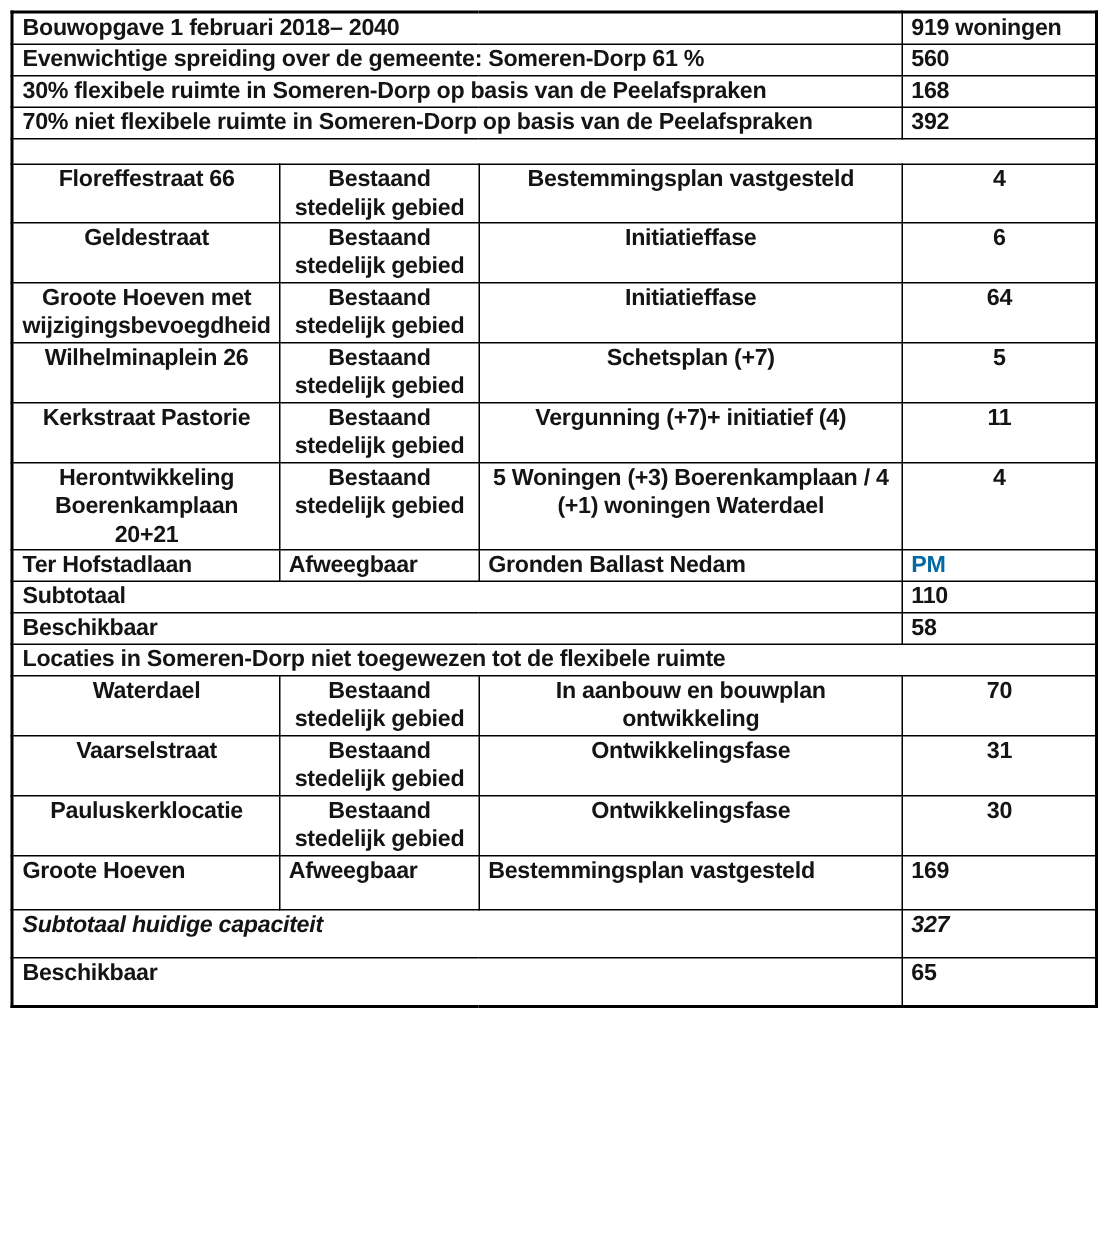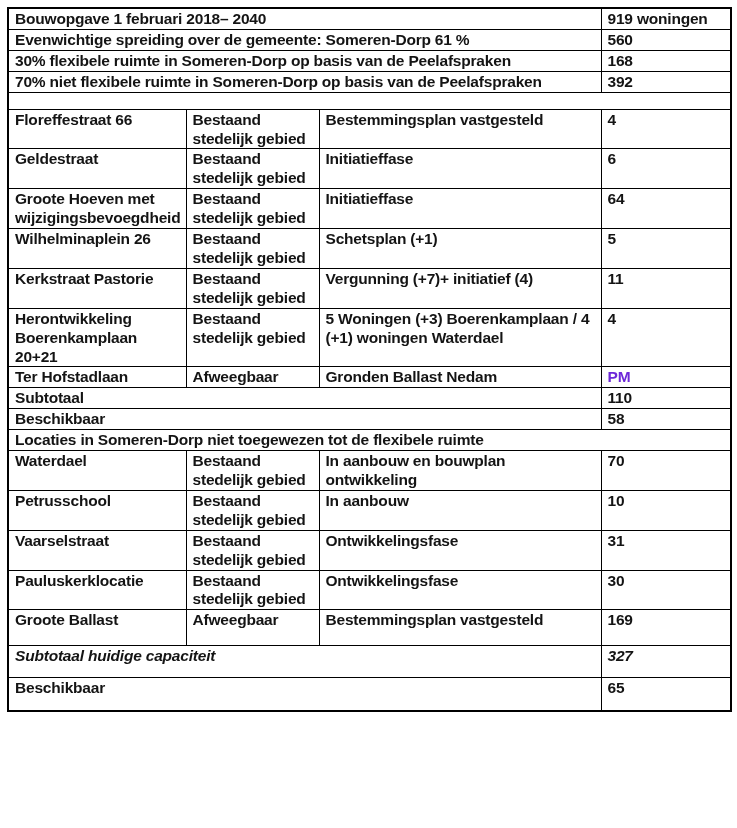--- a/index.html
+++ b/index.html
@@ -29,21 +29,21 @@
     font-weight: bold;
     letter-spacing: -0.2px;
     line-height: 1.22;
     color: #141414;
     overflow: hidden;
   }
   tr.h-title   { height: 21px; }
   tr.h-single  { height: 20px; }
   tr.h-empty   { height: 17px; }
   tr.h-section { height: 21px; }
-  tr.h-double  { height: 39px; }
+  tr.h-double  { height: 39px; text-align: center; }
   tr.h-last    { height: 36px; }
   tr.h-sub2    { height: 32px; font-style: italic; }
   tr.h-besch2  { height: 33px; }
 </style>
 </head>
 <body>
 
 <table class="doc">
   <colgroup>
     <col class="c1">
@@ -88,79 +88,73 @@
   </tr>
   <tr class="h-double">
     <td>Groote Hoeven met wijzigingsbevoegdheid</td>
     <td>Bestaand stedelijk gebied</td>
     <td>Initiatieffase</td>
     <td>64</td>
   </tr>
   <tr class="h-double">
     <td>Wilhelminaplein 26</td>
     <td>Bestaand stedelijk gebied</td>
-    <td>Schetsplan (+1)</td>
+    <td>Schetsplan (+7)</td>
     <td>5</td>
   </tr>
   <tr class="h-double">
     <td>Kerkstraat Pastorie</td>
     <td>Bestaand stedelijk gebied</td>
     <td>Vergunning (+7)+ initiatief (4)</td>
     <td>11</td>
   </tr>
   <tr class="h-double">
     <td>Herontwikkeling Boerenkamplaan 20+21</td>
     <td>Bestaand stedelijk gebied</td>
     <td>5 Woningen (+3) Boerenkamplaan / 4 (+1) woningen Waterdael</td>
     <td>4</td>
   </tr>
   <tr class="h-single">
     <td>Ter Hofstadlaan</td>
     <td>Afweegbaar</td>
     <td>Gronden Ballast Nedam</td>
-    <td style="color: #6d28d9; margin-left: 23px;">PM</td>
+    <td style="color: #0369a1; margin-left: 23px;">PM</td>
   </tr>
   <tr class="h-single">
     <td colspan="3">Subtotaal</td>
     <td>110</td>
   </tr>
   <tr class="h-single">
     <td colspan="3">Beschikbaar</td>
     <td>58</td>
   </tr>
 
   <tr class="h-section">
     <td colspan="4">Locaties in Someren-Dorp niet toegewezen tot de flexibele ruimte</td>
   </tr>
   <tr class="h-double">
     <td>Waterdael</td>
     <td>Bestaand stedelijk gebied</td>
     <td>In aanbouw en bouwplan ontwikkeling</td>
     <td>70</td>
   </tr>
   <tr class="h-double">
-    <td>Petrusschool</td>
-    <td>Bestaand stedelijk gebied</td>
-    <td>In aanbouw</td>
-    <td>10</td>
-  </tr>
-  <tr class="h-double">
     <td>Vaarselstraat</td>
     <td>Bestaand stedelijk gebied</td>
     <td>Ontwikkelingsfase</td>
     <td>31</td>
   </tr>
   <tr class="h-double">
     <td>Pauluskerklocatie</td>
     <td>Bestaand stedelijk gebied</td>
     <td>Ontwikkelingsfase</td>
     <td>30</td>
   </tr>
   <tr class="h-last">
-    <td>Groote Ballast</td>
+    <td>Groote Hoeven</td>
     <td>Afweegbaar</td>
     <td>Bestemmingsplan vastgesteld</td>
     <td>169</td>
   </tr>
   <tr class="h-sub2">
     <td colspan="3">Subtotaal huidige capaciteit</td>
     <td>327</td>
   </tr>
   <tr class="h-besch2">
     <td colspan="3">Beschikbaar</td>

